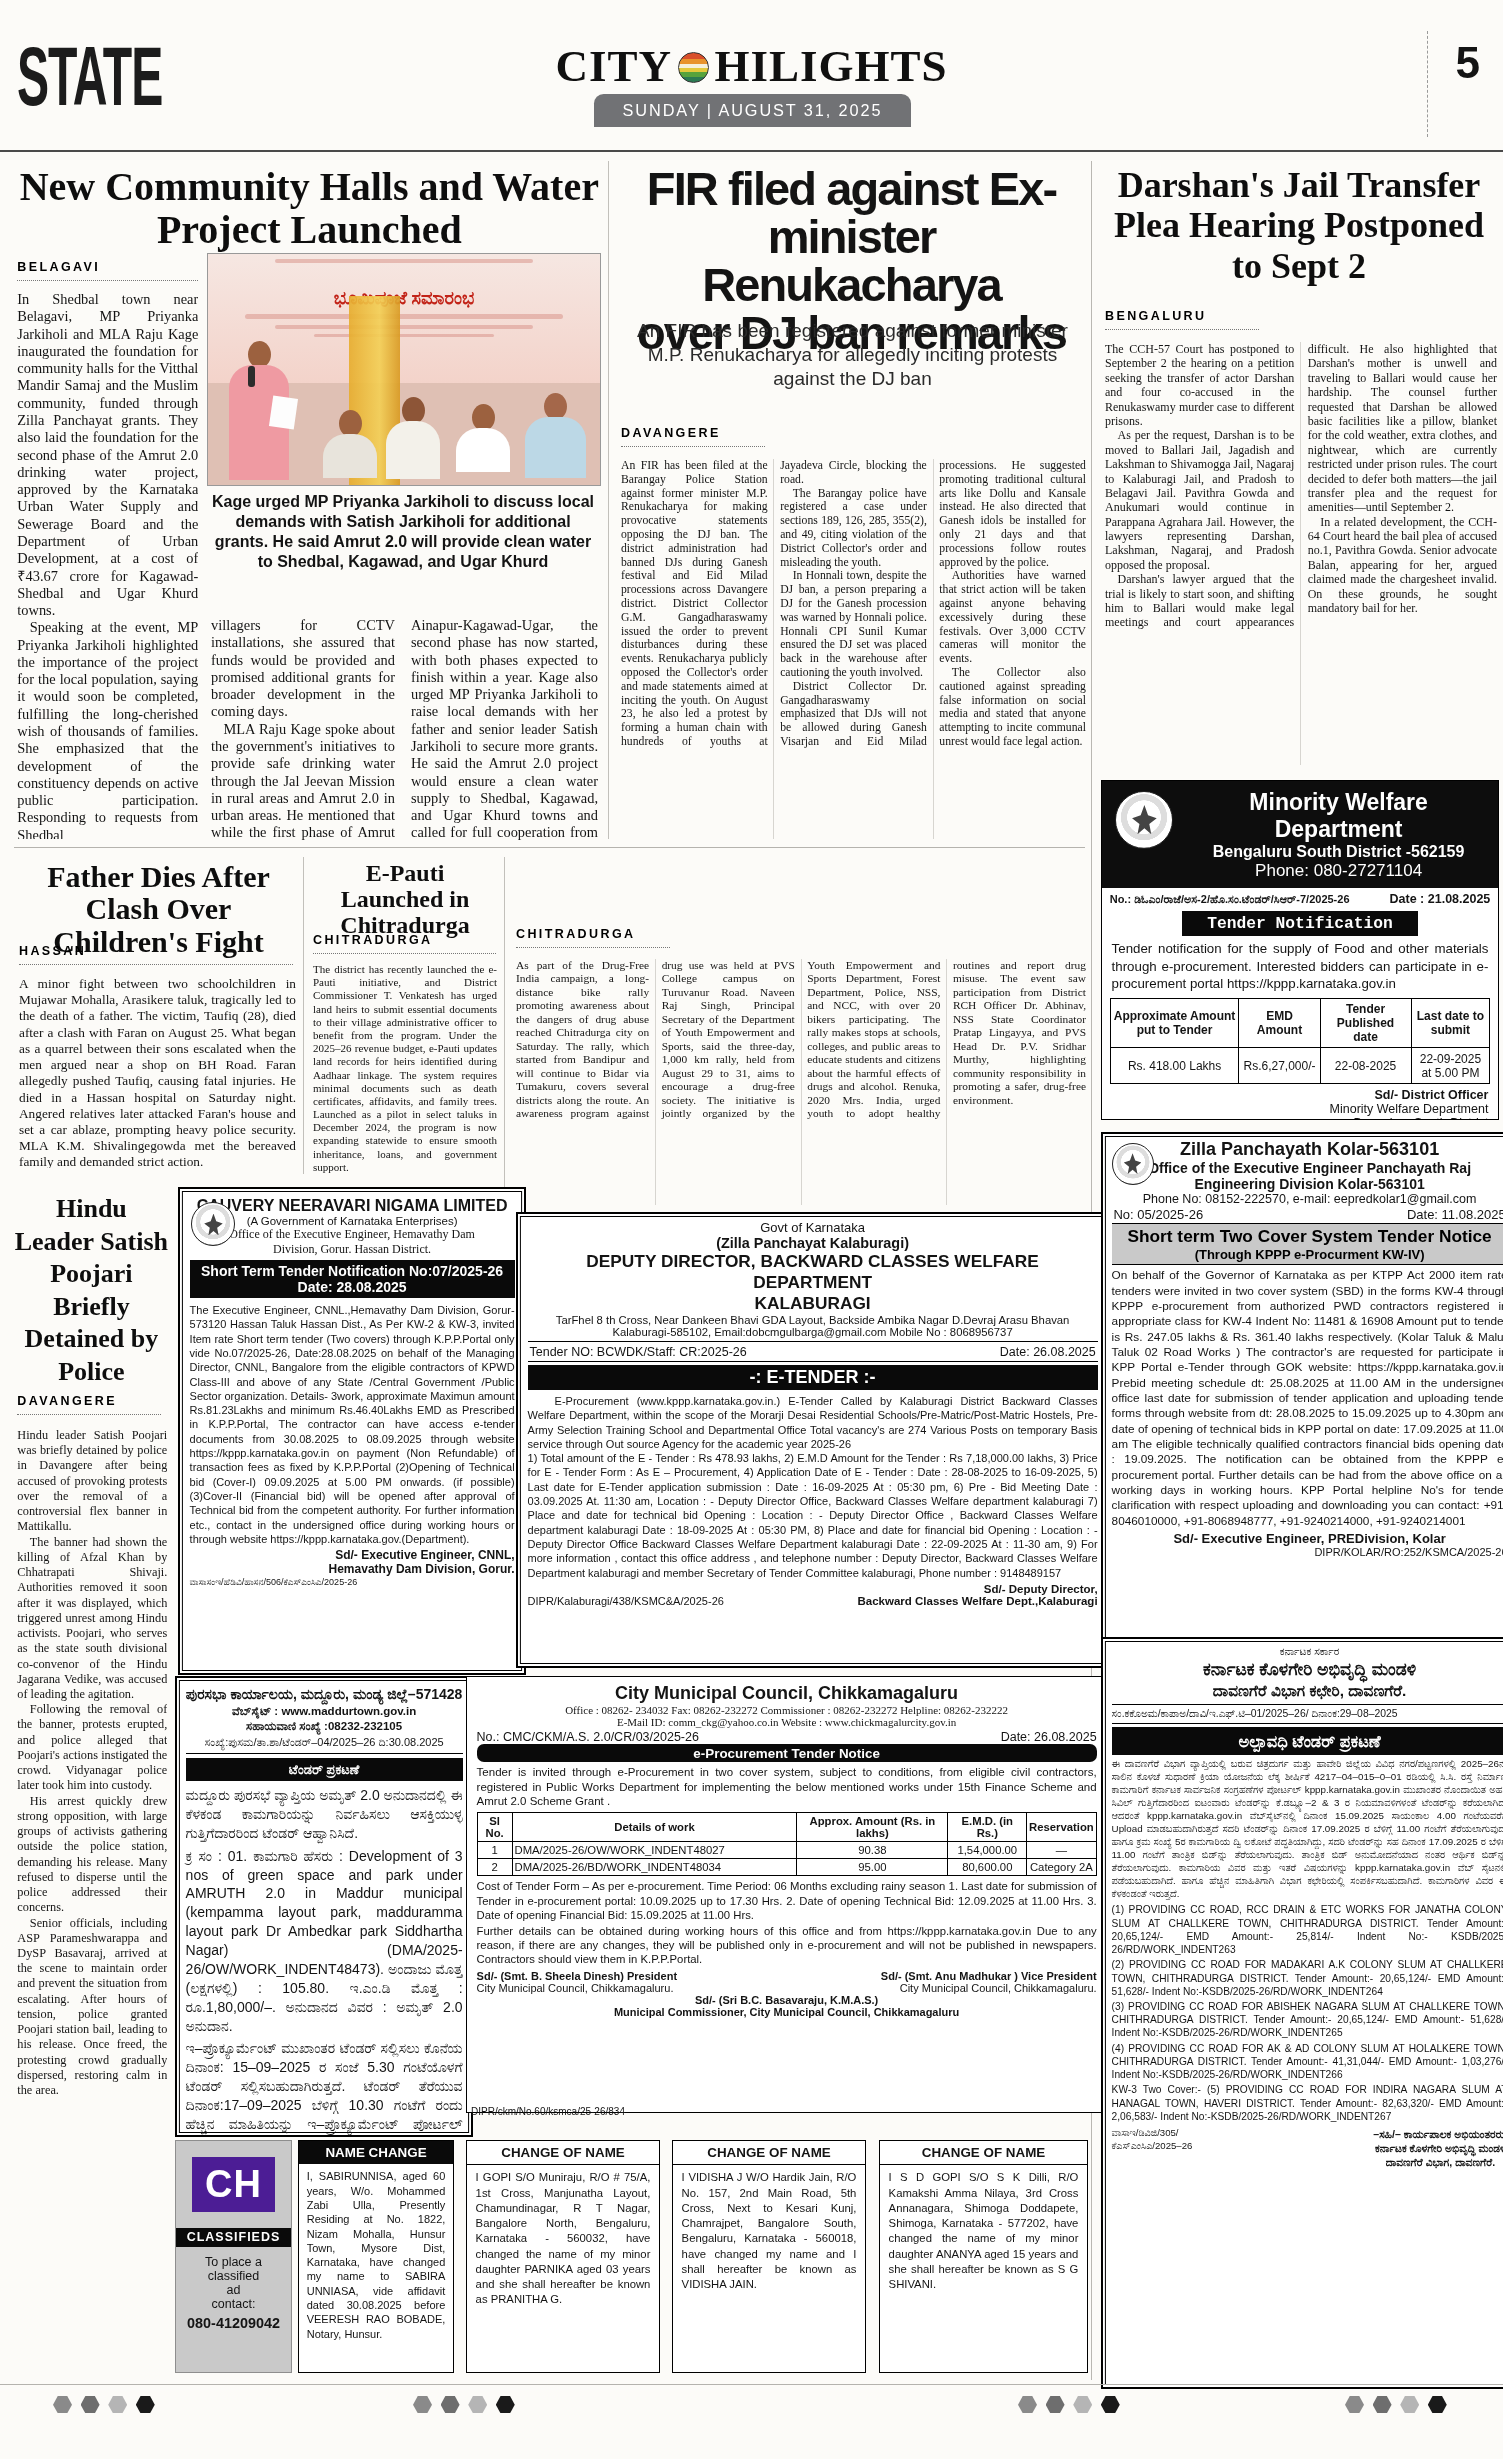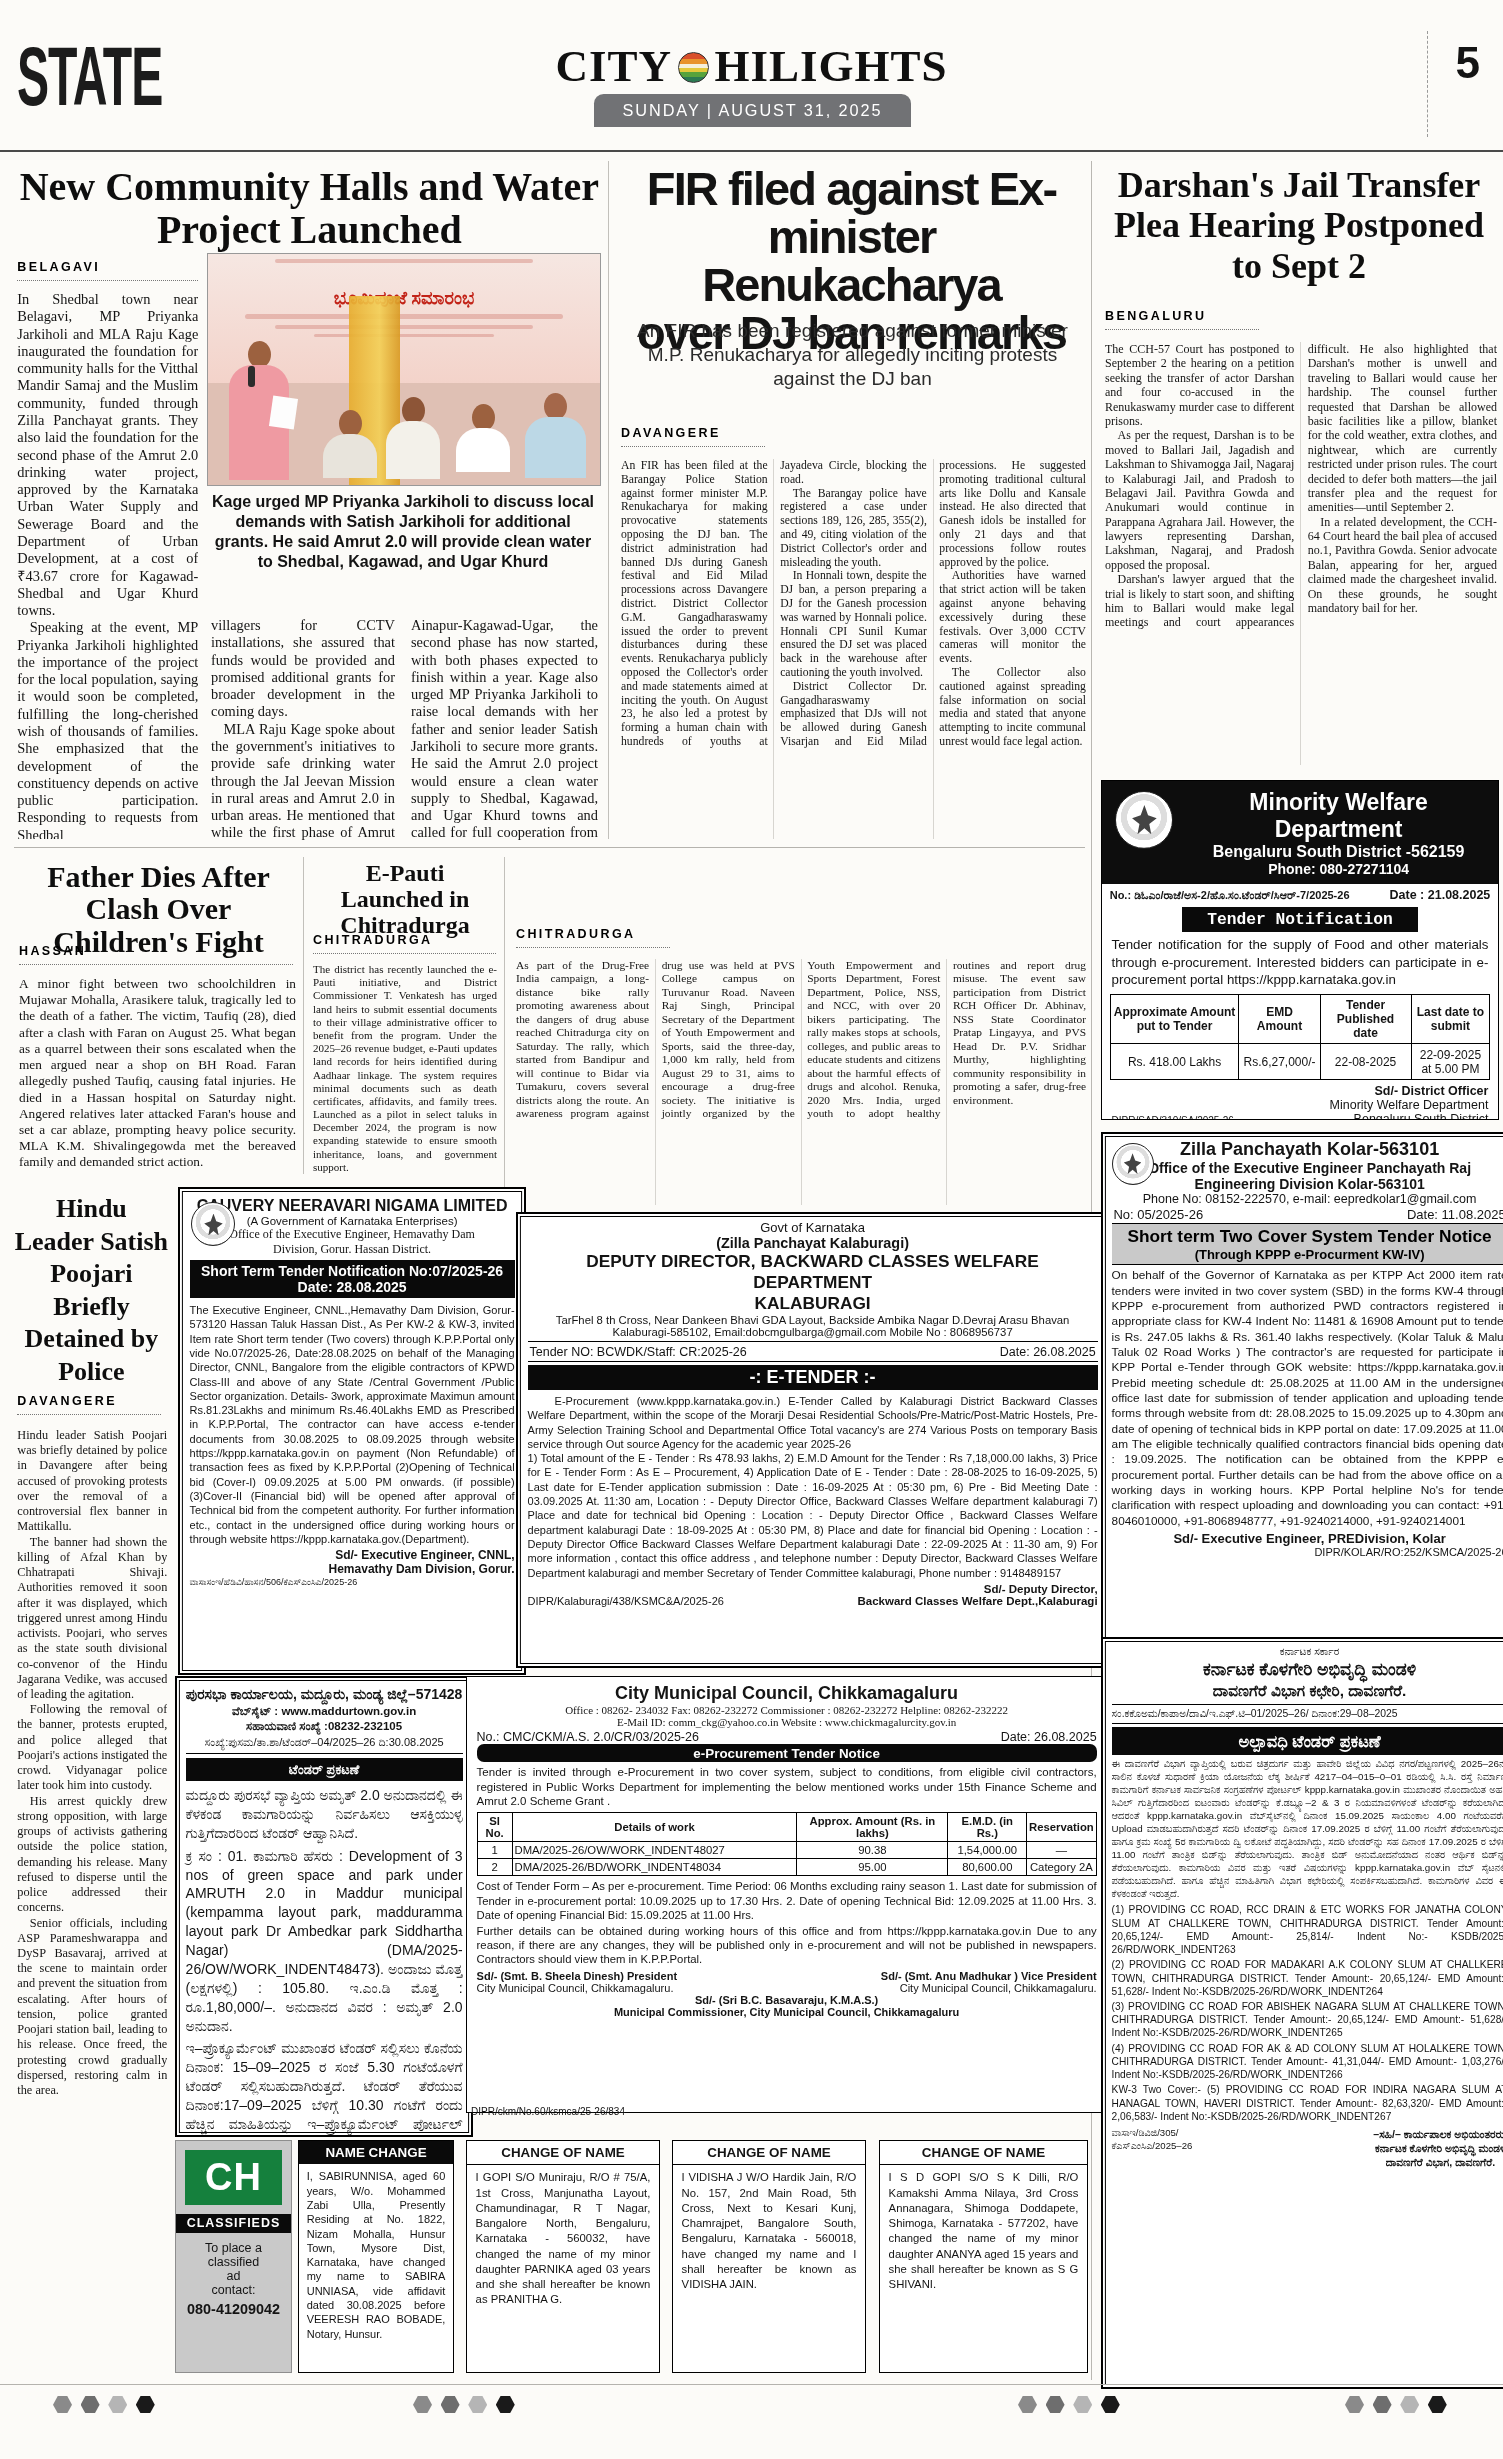--- a/index.html
+++ b/index.html
@@ -307,21 +307,21 @@
     <div style="text-align:center;font-size:11px;font-weight:700;">Sd/- (Sri B.C. Basavaraju, K.M.A.S.)</div>
     <div style="text-align:center;font-size:11px;font-weight:700;">Municipal Commissioner, City Municipal Council, Chikkamagaluru</div>
   </div>
   <div class="abs" style="left:471px;top:2106px;font-family:'Liberation Sans',sans-serif;font-size:10px;">DIPR/ckm/No.60/ksmca/25-26/834</div>
 
   <div class="abs adbox" style="left:1101px;top:780px;width:396px;height:338px;padding:0;box-shadow:none;border-width:1.9px;">
     <div style="background:#0d0d0d;color:#fff;position:relative;padding:7.7px 5.8px 7.7px 83px;text-align:center;">
       <div class="emblem" style="position:absolute;left:13.4px;top:9.6px;width:56px;height:56px;"></div>
       <div style="font-size:23px;font-weight:700;">Minority Welfare Department</div>
       <div style="font-size:16px;font-weight:700;">Bengaluru South District -562159</div>
-      <div style="font-size:14px;font-weight:700;">Phone: 080-27271104</div>
+      <div style="font-size:17px;font-weight:400;">Phone: 080-27271104</div>
     </div>
     <div style="display:flex;justify-content:space-between;padding:3.8px 7.7px;font-size:11px;font-weight:700;">
       <span class="kn">No.: ಡಿಓಎಂ/ರಾಜೆ/ಅಸ-2/ಹೊ.ಸಂ.ಟೆಂಡರ್/ಸಿಆರ್-7/2025-26</span>
       <span style="font-size:12.5px;">Date : 21.08.2025</span>
     </div>
     <div style="text-align:center;"><span class="blackbar" style="display:inline-block;font-size:16.3px;padding:2.9px 25px;font-family:Liberation Mono, monospace;">Tender Notification</span></div>
     <div style="font-size:13.3px;padding:4.8px 9.6px 1.9px;line-height:1.3;text-align:justify;">Tender notification for the supply of Food and other materials through e-procurement. Interested bidders can participate in e-procurement portal https://kppp.karnataka.gov.in</div>
     <table style="width:calc(100% - 15.4px);margin:3.8px 7.7px;border-collapse:collapse;font-size:12px;text-align:center;">
       <tbody>
           <tr>
@@ -392,21 +392,21 @@
       </span>
       <span style="font-size:10.6px;font-weight:700;text-align:center;">
         <span style="display:block;">–ಸಹಿ/– ಕಾರ್ಯಪಾಲಕ ಅಭಿಯಂತರರು,</span>
         <span style="display:block;">ಕರ್ನಾಟಕ ಕೊಳಗೇರಿ ಅಭಿವೃದ್ಧಿ ಮಂಡಳಿ</span>
         <span style="display:block;">ದಾವಣಗೆರೆ ವಿಭಾಗ, ದಾವಣಗೆರೆ.</span>
       </span>
     </div>
   </div>
 
   <div class="abs" style="left:175px;top:2140px;width:115px;height:231px;background:#c9c9c9;border:1px solid #8e8e8e;text-align:center;font-family:'Liberation Sans',sans-serif;">
-    <div style="background:#15803d;margin:9px;padding:5.8px 0;">
+    <div style="background:#4c1d95;margin:16px;padding:5.8px 0;">
       <span style="color:#fff;font-size:38px;font-weight:900;letter-spacing:1px;">CH</span>
     </div>
     <div class="blackbar" style="font-size:12.5px;letter-spacing:1px;padding:2.9px 0;">CLASSIFIEDS</div>
     <div style="font-size:12.5px;margin-top:7.7px;">To place a</div>
     <div style="font-size:12.5px;">classified</div>
     <div style="font-size:12.5px;">ad</div>
     <div style="font-size:12.5px;">contact:</div>
     <div style="font-size:14.4px;font-weight:700;margin-top:3.8px;">080-41209042</div>
   </div>
 

